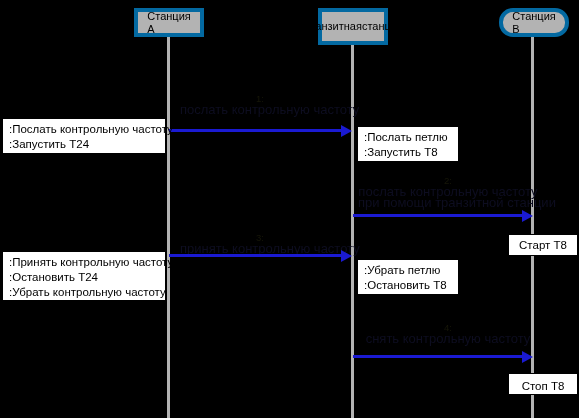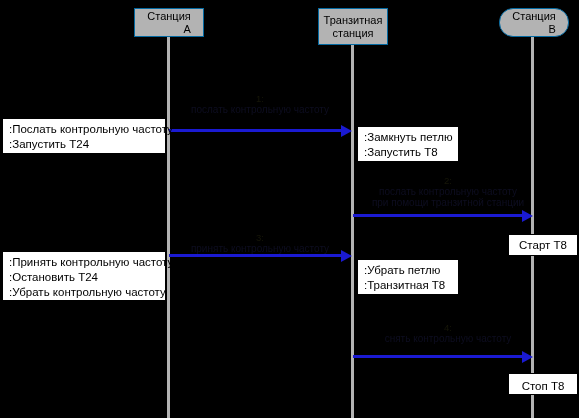--- a/index.html
+++ b/index.html
@@ -9,22 +9,22 @@
     background:#000;color:#000;
   }
   #canvas{position:absolute;left:0;top:0;width:579px;height:418px;}
 
   
   .lifeline{
     position:absolute;width:3px;background:#b3b3b3;
   }
   
   .actor-box{
-    position:absolute;background:#b3b3b3;border:1px solid #0369a1;
-    color:#000;font-size:11px;line-height:13px;text-align:right;
+    position:absolute;background:#b3b3b3;border:4px solid #0369a1;
+    color:#000;font-size:11px;line-height:13px;text-align:left;
     display:flex;align-items:center;justify-content:center;
     box-sizing:border-box;padding:2px 16px;
   }
   
   .note{
     position:absolute;background:#ffffff;border:1px solid #000000;
     color:#000;font-size:11.5px;line-height:15px;
     box-sizing:border-box;padding:3px 5px 3px 6px;
     white-space:nowrap;
   }
@@ -45,37 +45,37 @@
   .msg-label{
     position:absolute;text-align:center;
     font-size:9.5px;line-height:11px;
     color:#0b0b1c;
     white-space:nowrap;
   }
   .msg-label .lbl-id{
     display:block;color:#161608;font-size:9.5px;line-height:11px;
   }
   .msg-label .lbl-txt{
-    display:block;color:#0d0d20;font-size:10px;line-height:11px;
+    display:block;color:#0d0d20;font-size:13px;line-height:11px;
   }
 </style>
 </head>
 <body>
 
 <div id="canvas">
 
   <div class="lifeline" style="left:167px;top:36px;height:382px;"></div>
   <div class="lifeline" style="left:351px;top:44px;height:374px;"></div>
   <div class="lifeline" style="left:531px;top:36px;height:382px;"></div>
 
   <div class="actor-box" style="left:134px;top:8px;width:70px;height:29px;">
     <span>Станция А</span>
   </div>
 
-  <div class="actor-box" style="left:318px;top:8px;width:70px;height:37px;flex-direction:column;">
+  <div class="actor-box" style="left:318px;top:8px;width:70px;height:37px;flex-direction:row;">
     <span>Транзитная</span>
     <span>станция</span>
   </div>
 
   <div class="actor-box" style="left:499px;top:8px;width:70px;height:29px;border-radius:14px;">
     <span>Станция В</span>
   </div>
 
   <div class="msg-label" style="left:180px;top:93px;width:160px;">
     <span class="lbl-id">1:</span>
@@ -83,21 +83,21 @@
   </div>
   <div class="msg-line" style="left:169px;top:129px;width:175px;"></div>
   <div class="arrowhead right" style="left:341px;top:124.5px;"></div>
 
   <div class="note" style="left:2px;top:118px;width:164px;height:36px;">
     <span class="note-line">:Послать контрольную частоту</span>
     <span class="note-line">:Запустить Т24</span>
   </div>
 
   <div class="note" style="left:357px;top:126px;width:102px;height:36px;">
-    <span class="note-line">:Замкнуть петлю</span>
+    <span class="note-line">:Послать петлю</span>
     <span class="note-line">:Запустить Т8</span>
   </div>
 
   <div class="msg-label" style="left:358px;top:175px;width:180px;">
     <span class="lbl-id">2:</span>
     <span class="lbl-txt">послать контрольную частоту</span>
     <span class="lbl-txt">при помощи транзитной станции</span>
   </div>
   <div class="msg-line" style="left:353px;top:214px;width:172px;"></div>
   <div class="arrowhead right" style="left:522px;top:209.5px;"></div>
@@ -114,21 +114,21 @@
   <div class="arrowhead right" style="left:341px;top:249.5px;"></div>
 
   <div class="note" style="left:2px;top:251px;width:164px;height:50px;">
     <span class="note-line">:Принять контрольную частоту</span>
     <span class="note-line">:Остановить Т24</span>
     <span class="note-line">:Убрать контрольную частоту</span>
   </div>
 
   <div class="note" style="left:357px;top:259px;width:102px;height:36px;">
     <span class="note-line">:Убрать петлю</span>
-    <span class="note-line">:Транзитная Т8</span>
+    <span class="note-line">:Остановить Т8</span>
   </div>
 
   <div class="msg-label" style="left:358px;top:322px;width:180px;">
     <span class="lbl-id">4:</span>
     <span class="lbl-txt">снять контрольную частоту</span>
   </div>
   <div class="msg-line" style="left:353px;top:355px;width:172px;"></div>
   <div class="arrowhead right" style="left:522px;top:350.5px;"></div>
 
   <div class="note center" style="left:508px;top:373px;width:70px;height:22px;align-items:flex-end;">

